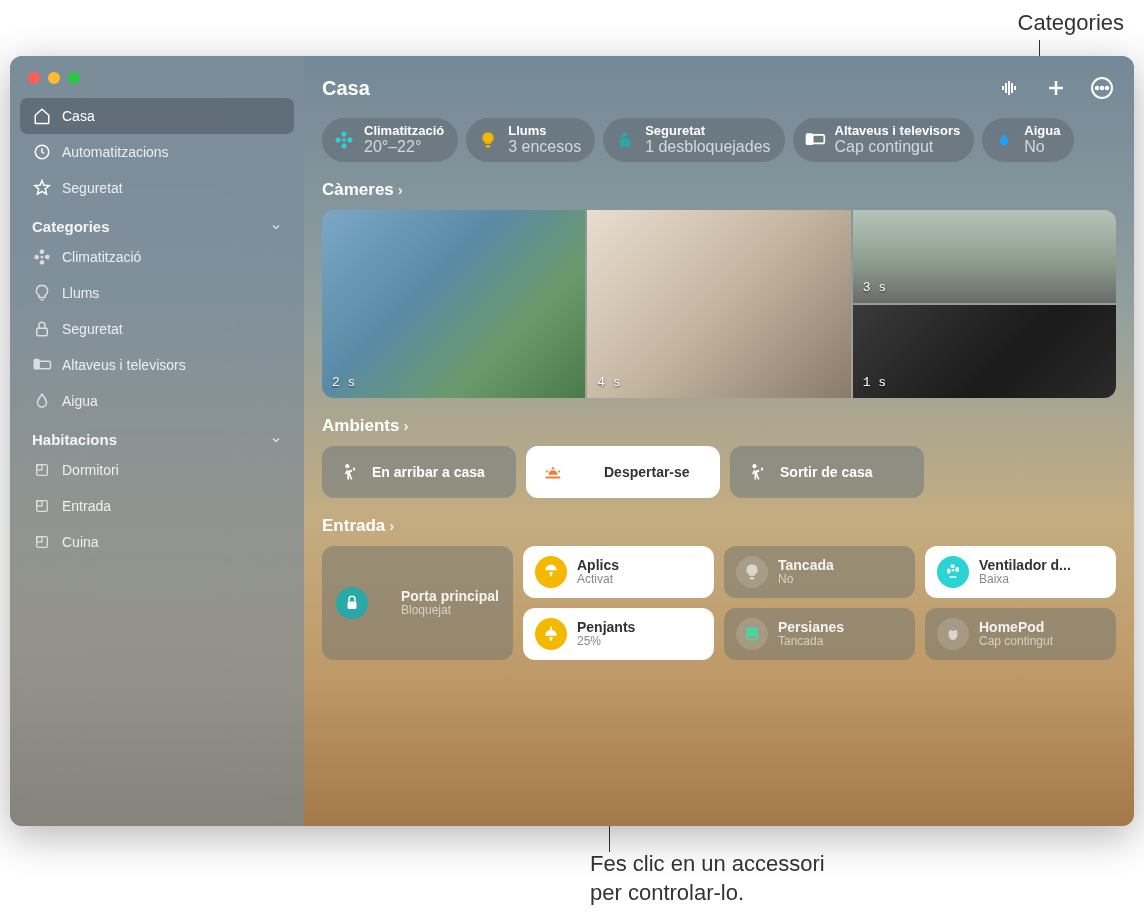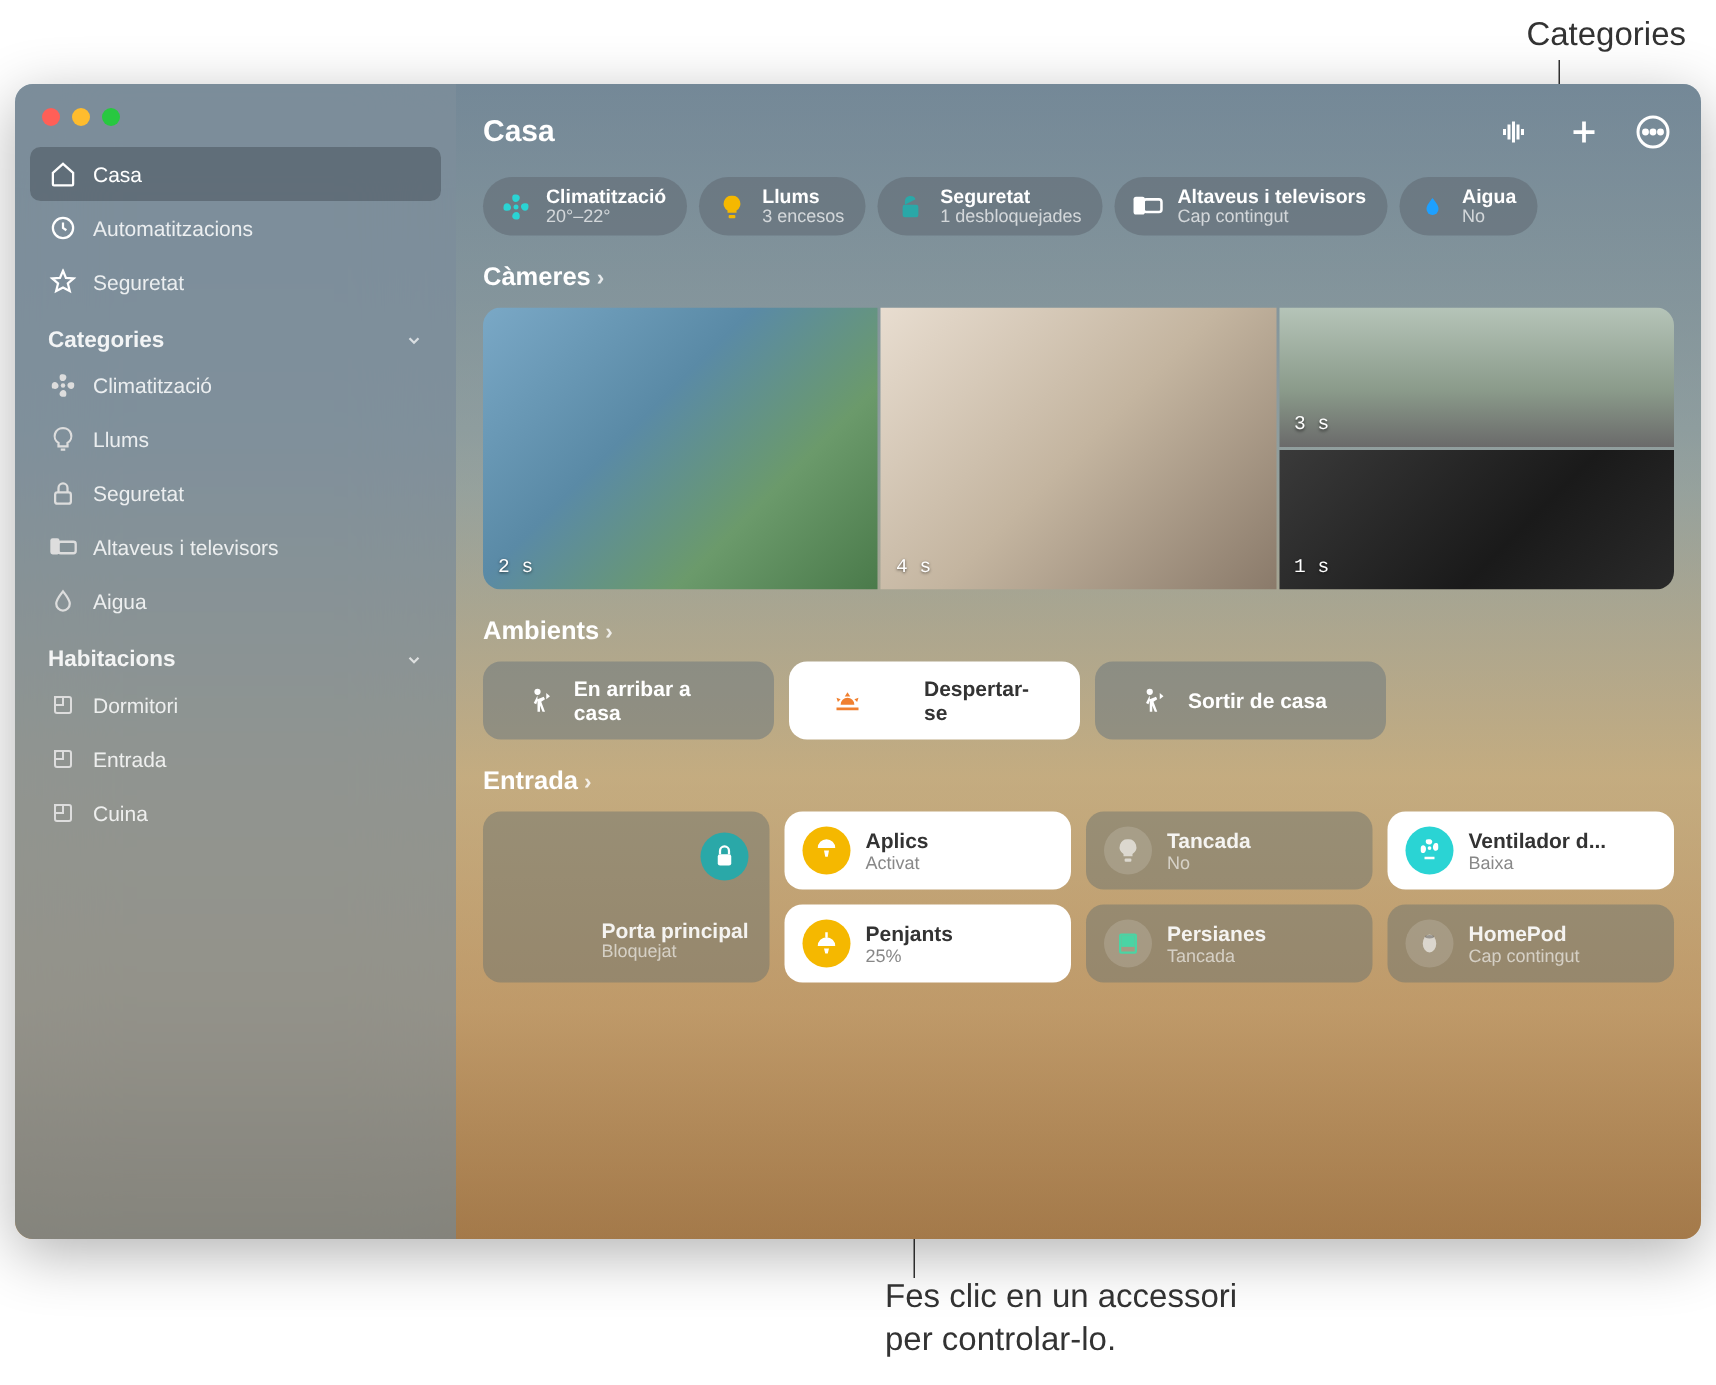--- a/index.html
+++ b/index.html
@@ -106,54 +106,54 @@
 .pill {
   display:flex; align-items:center; gap:8px;
   background: rgba(100,110,120,0.65);
   padding: 6px 14px 6px 10px;
   border-radius: 22px;
   cursor:pointer;
 }
 .pill .picon{width:24px;height:24px;border-radius:50%;display:flex;align-items:center;justify-content:center;}
 .pill-txt {display:flex;flex-direction:column;line-height:1.1;}
 .pill-label{font-size:13px;font-weight:600;color:#fff;}
-.pill-sub{font-size:12px;color:rgba(255,255,255,0.7);}
+.pill-sub{font-size:16px;color:rgba(255,255,255,0.7);}
 
 .section-h{display:flex;align-items:center;gap:4px;font-size:17px;font-weight:700;color:#fff;margin-bottom:10px;}
 .section-h .chev{opacity:0.8;font-size:15px;}
 
 .cameras{display:grid;grid-template-columns: 1fr 1fr 1fr;grid-template-rows:93px 93px;gap:2px;border-radius:12px;overflow:hidden;margin-bottom:18px;}
 .cam{position:relative;background-size:cover;background-position:center;color:#fff;}
 .cam.pool{grid-row:1/3;background:linear-gradient(135deg,#7aa8c6,#5a8aa6 40%,#6b9a6b 70%,#4a7a4a);}
 .cam.drive{background:linear-gradient(180deg,#b5c4b8,#8a9a8a 60%,#6a6a6a);}
 .cam.room1{grid-row:1/3;background:linear-gradient(135deg,#e8ddd0,#c4b5a0 50%,#8a7a6a);}
 .cam.bike{background:linear-gradient(135deg,#3a3a3a,#1a1a1a 60%,#2a2a2a);}
 .cam-ts{position:absolute;left:10px;bottom:8px;font-size:13px;font-weight:500;text-shadow:0 1px 2px rgba(0,0,0,0.6);font-family:Liberation Mono, monospace;}
 .cam.drive .cam-ts{bottom:auto;top:auto;left:10px;bottom:8px;}
 .cam.room1 .cam-ts{left:10px;bottom:8px;}
 
 .scenes{display:flex;gap:10px;margin-bottom:18px;}
 .scene{
   flex:0 0 auto; width:194px; height:52px;
   background: rgba(110,120,125,0.55);
-  border-radius:12px; display:flex;align-items:center;gap:12px;padding:0 28px;
+  border-radius:12px; display:flex;align-items:center;gap:12px;padding:0 16px;
   cursor:pointer;
 }
 .scene.active{background:#fff;gap:40px;}
 .scene.active .scene-label{color:#333;}
 .scene-ico{width:22px;height:22px;display:flex;align-items:center;justify-content:center;}
 .scene-label{font-size:14px;font-weight:600;color:#fff;}
 
 .tiles{display:grid;grid-template-columns:repeat(4,1fr);grid-template-rows:52px 52px;gap:10px;}
 .tile{
   background: rgba(110,115,110,0.5);
   border-radius:12px;
   display:flex;align-items:center;gap:10px;padding:0 12px;cursor:pointer;
 }
-.tile.tall{grid-row:1/3;flex-direction:column;align-items:flex-end;justify-content:space-between;padding:14px;}
+.tile.tall{grid-row:1/3;flex-direction:row;align-items:center;justify-content:space-between;padding:14px;}
 .tile.on{background:#fff;}
 .tile-ico{width:32px;height:32px;border-radius:50%;display:flex;align-items:center;justify-content:center;flex-shrink:0;}
 .tile-txt{display:flex;flex-direction:column;line-height:1.1;}
 .tile-label{font-size:14px;font-weight:600;color:rgba(255,255,255,0.9);}
 .tile-sub{font-size:12px;color:rgba(255,255,255,0.6);}
 .tile.on .tile-label{color:#333;}
 .tile.on .tile-sub{color:#888;} .bg-yellow{background:#f5b800;} .bg-teal{background:#2aa8a8;}
 .bg-grey{background:rgba(255,255,255,0.15);}
 svg{display:block;}
 </style>

